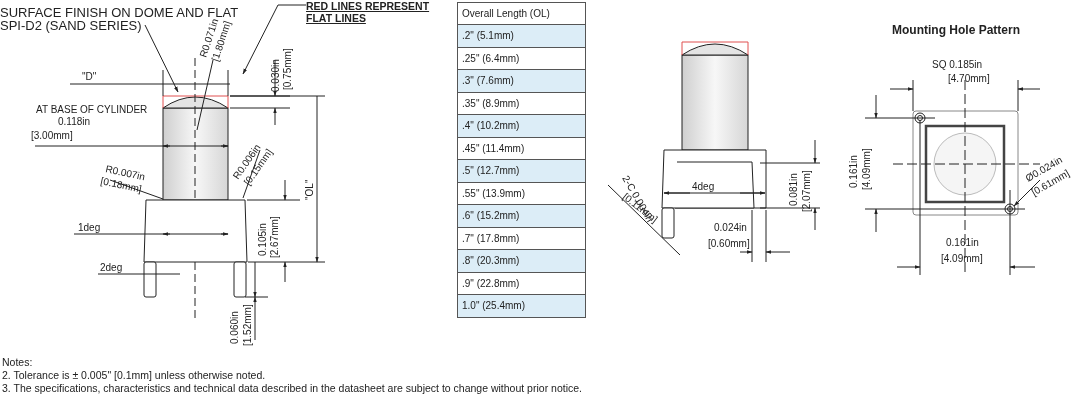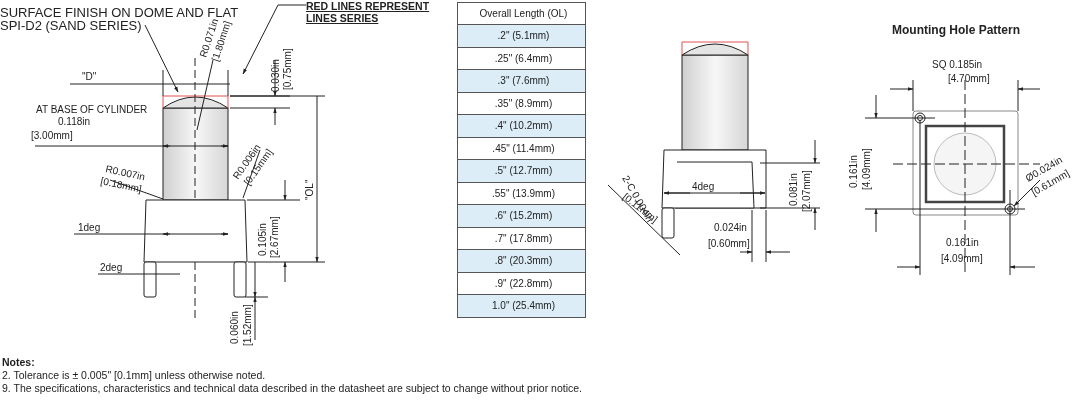--- a/index.html
+++ b/index.html
@@ -3,40 +3,40 @@
 <meta charset="utf-8">
 <style>
   html, body { margin: 0; padding: 0; background: #ffffff; }
   body { width: 1080px; height: 412px; position: relative; overflow: hidden;
          font-family: "Liberation Sans", sans-serif; color: #222; }
   svg.dwg { position: absolute; left: 0; top: 0; }
   svg text { font-family: "Liberation Sans", sans-serif; fill: #222; }
   .ol-table { position: absolute; left: 457px; top: 2px; width: 129px;
               border-collapse: collapse; font-size: 10px; }
   .ol-table th, .ol-table td { border: 1px solid #555; height: 21.5px; padding: 0 0 0 4px;
-              text-align: center; font-weight: normal; }
+              text-align: left; font-weight: normal; }
   .ol-table th { background: #fff; font-size: 10px; height: 21px; }
   .ol-table tr.alt td { background: #dcedf7; }
   .ol-table tr.plain td { background: #fff; }
   .notes { position: absolute; left: 2px; top: 356px; font-size: 10.5px; line-height: 13px; }
-  .notes .title { font-weight: bold; }
+  .notes .title { font-weight: normal; }
   .mhp-title { position: absolute; left: 892px; top: 23px; font-size: 12px; font-weight: bold; text-align: center; }
   .callout-red { position: absolute; left: 306px; top: 0px; font-size: 10.5px; font-weight: bold; line-height: 12px; text-decoration: underline; }
   .callout-surface { position: absolute; left: 0; top: 6px; font-size: 13px; line-height: 13px; }
 </style>
 </head>
 <body>
 
 <div class="callout-surface">
   <div>SURFACE FINISH ON DOME AND FLAT</div>
   <div>SPI-D2 (SAND SERIES)</div>
 </div>
 <div class="callout-red">
   <div>RED LINES REPRESENT</div>
-  <div>LINES SERIES</div>
+  <div>FLAT LINES</div>
 </div>
 
 <svg class="dwg" width="1080" height="412" viewBox="0 0 1080 412">
   <defs>
     <marker id="arr" viewBox="0 0 10 10" refX="9" refY="5" markerWidth="6" markerHeight="6" orient="auto-start-reverse">
       <path d="M0,2 L10,5 L0,8 z" fill="#222"></path>
     </marker>
     <linearGradient id="cyl" x1="0" x2="1" y1="0" y2="0">
       <stop offset="0" stop-color="#cfcfcf"></stop>
         <stop offset="0.5" stop-color="#f7f7f7"></stop>
@@ -232,14 +232,14 @@
       </tr>
   <tr class="alt">
         <td>1.0" (25.4mm)</td>
       </tr>
 </tbody>
   </table>
 
 <div class="notes">
   <div class="title">Notes:</div>
   <div>2. Tolerance is ± 0.005" [0.1mm] unless otherwise noted.</div>
-  <div>9. The specifications, characteristics and technical data described in the datasheet are subject to change without prior notice.</div>
+  <div>3. The specifications, characteristics and technical data described in the datasheet are subject to change without prior notice.</div>
 </div>
 
 </body></html>

